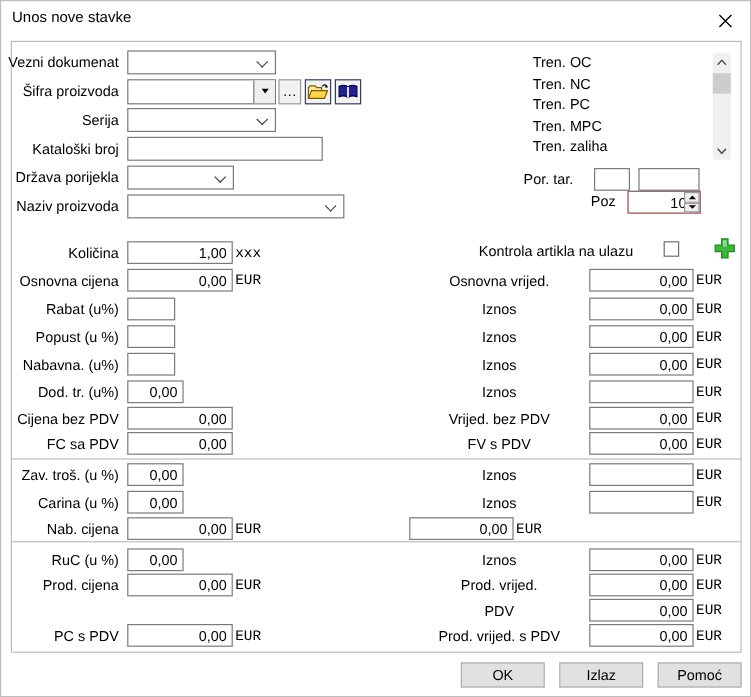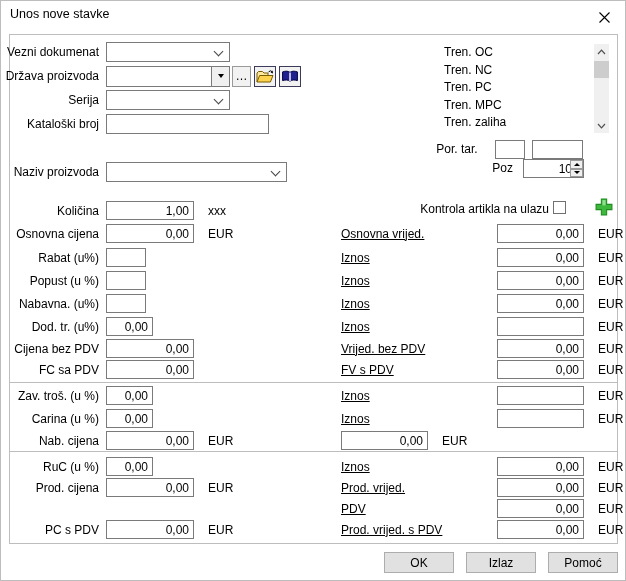--- a/index.html
+++ b/index.html
@@ -11,28 +11,28 @@
   .abs{position:absolute;}
   .title{left:9px;top:6px;font-size:12.5px;}
   .close-btn{left:594px;top:7px;width:18px;height:18px;display:flex;align-items:center;justify-content:center;cursor:pointer;background:transparent;border:none;padding:0;}
   .groupbox{left:8px;top:33px;width:609px;height:510px;border:1px solid #bdbdbd;box-sizing:border-box;}
   .sep{left:8px;width:609px;height:0;border-top:1px solid #bdbdbd;}
 
   .trow,.lrow,.rrow{position:absolute;display:flex;align-items:center;height:20px;}
   .trow{left:4px;}  .lrow{left:4px;height:19px;}
   .rrow{left:340px;height:19px;}
   .trow .lbl,.lrow .lbl{width:94px;text-align:right;margin-right:7px;white-space:nowrap;}
-  .rrow .lbl{width:150px;text-align:left;margin-right:6px;white-space:nowrap;text-decoration:underline;}
+  .rrow .lbl{width:150px;text-align:center;white-space:nowrap;}
 
   input.fld{height:19px;box-sizing:border-box;border:1px solid #7a7a7a;background:#fff;
     font-family:"Liberation Sans",sans-serif;font-size:12px;color:#000;text-align:right;padding:0 4px;}
   input.fld.lt{text-align:left;}
   .w88{width:88px;} .w87{width:87px;} .w47{width:47px;} .w40{width:40px;}
   .w163{width:163px;} .w30{width:30px;} .w51{width:51px;}
-  .sfx{margin-left:14px;white-space:nowrap;}
+  .sfx{margin-left:2px;white-space:nowrap;font-family:Liberation Mono, monospace;}
 
   .combo{height:20px;box-sizing:border-box;border:1px solid #7a7a7a;background:#fff;position:relative;cursor:default;}
   .chev{position:absolute;right:7px;top:5px;width:6px;height:6px;border-right:1.4px solid #444;border-bottom:1.4px solid #444;transform:rotate(45deg);}
   .combo-btn{position:absolute;right:0;top:0;width:17px;height:100%;background:#f0f0f0;border-left:1px solid #7a7a7a;display:flex;align-items:center;justify-content:center;}
   .tri-down{width:0;height:0;border-left:3.5px solid transparent;border-right:3.5px solid transparent;border-top:4px solid #000;}
 
   .sq-btn{height:21px;box-sizing:border-box;background:#f2f2f2;border:1px solid #9a9a9a;
     display:flex;align-items:center;justify-content:center;padding:0;cursor:pointer;
     font-family:"Liberation Sans",sans-serif;font-size:12px;}
   .sq-btn.dark{border:1px solid #3c3c5a;}
@@ -71,21 +71,21 @@
   <div class="abs sep" style="top:450px"></div>
 
   <div class="trow" style="top:41px">
     <span class="lbl">Vezni dokumenat</span>
     <div class="combo" style="width:124px">
         <span class="chev"></span>
       </div>
   </div>
 
   <div class="trow" style="top:65px">
-    <span class="lbl">Država proizvoda</span>
+    <span class="lbl">Šifra proizvoda</span>
     <div class="combo" style="width:124px;height:21px">
       <div class="combo-btn">
           <i class="tri-down"></i>
         </div>
     </div>
     <button class="sq-btn" style="width:19px;margin-left:2px">…</button>
     <button class="sq-btn dark" style="width:22px;margin-left:3px">
       <svg width="18" height="15" viewBox="0 0 18 15">
         <path d="M1 13 L1 4 L2.5 2.5 L6.5 2.5 L8 4 L12 4 L12 6.5" fill="#ffe9a0" stroke="#7a5c00" stroke-width="1"></path>
         <path d="M12.5 3 Q14.5 0.8 16 2.6" fill="none" stroke="#000" stroke-width="1"></path>
@@ -106,20 +106,26 @@
     <div class="combo" style="width:124px">
         <span class="chev"></span>
       </div>
   </div>
 
   <div class="trow" style="top:113px">
     <span class="lbl">Kataloški broj</span>
     <input class="fld lt w163" style="height: 20px;" value="">
   </div>
 
+  <div class="trow" style="top:137px">
+    <span class="lbl">Država porijekla</span>
+    <div class="combo" style="width:89px">
+        <span class="chev"></span>
+      </div>
+  </div>
 
   <div class="trow" style="top:161px">
     <span class="lbl">Naziv proizvoda</span>
     <div class="combo" style="width:181px">
         <span class="chev"></span>
       </div>
   </div>
 
   <div class="abs" style="left:443px;top:43px">
     <div class="tren-item">Tren. OC</div>
@@ -152,21 +158,21 @@
     <div class="spin-btns">
       <div class="spin-up">
           <i class="tri-up-s"></i>
         </div>
       <div class="spin-dn">
           <i class="tri-dn-s"></i>
         </div>
     </div>
   </div>
 
-  <div class="abs" style="left:398px;top:201px;width:150px;text-align:right">Kontrola artikla na ulazu</div>
+  <div class="abs" style="left:398px;top:201px;width:150px;">Kontrola artikla na ulazu</div>
   <span class="abs checkbox" style="left:552px;top:200px"></span>
   <button class="abs" style="left:593px;top:197px;width:19px;height:19px;border:none;background:transparent;padding:0;cursor:pointer">
     <svg width="18" height="18" viewBox="0 0 17 17">
       <polygon points="6,1 11,1 11,6 16,6 16,11 11,11 11,16 6,16 6,11 1,11 1,6 6,6" fill="#3db83d" stroke="#1f8a1f" stroke-width="1"></polygon>
       <polygon points="7,2 10,2 10,7 7,7" fill="#8fdd8f"></polygon>
     </svg>
   </button>
 
   <div class="lrow" style="top:200px">
     <span class="lbl">Količina</span>

